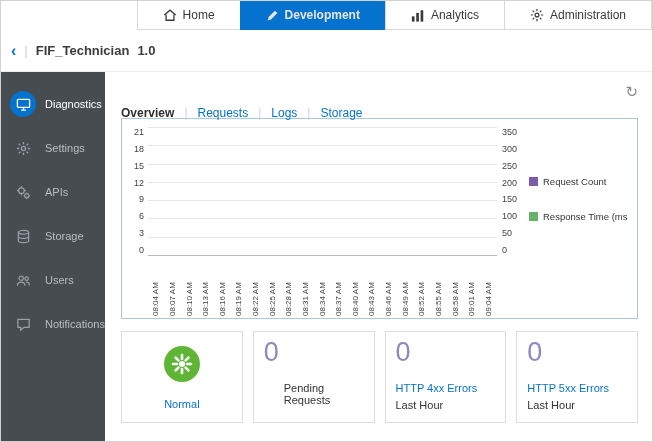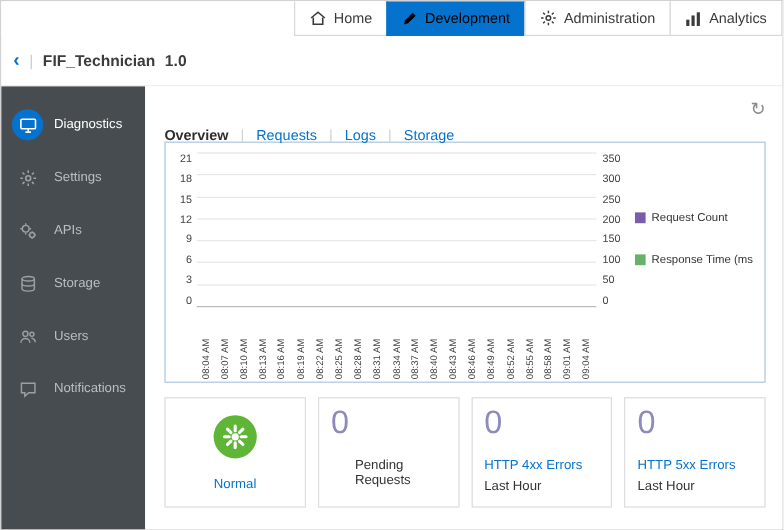--- a/index.html
+++ b/index.html
@@ -1,37 +1,37 @@
 <!DOCTYPE html>
 <html style="--accent: #0572ce; --sidebar_bg: #464c50; --value: #8e8abc; --status_green: #5fb636;"><head>
 <meta charset="utf-8">
 <style>
   html,body{margin:0;padding:0;background:#fff;font-family:"Liberation Sans",sans-serif;}
   .page{width:653px;height:442px;box-sizing:border-box;border:1px solid #d2d2d2;overflow:hidden;background:#fff;}
 
   
   .topbar{height:29px;display:flex;justify-content:flex-end;align-items:stretch;background:#fff;}
-  .ntab{display:flex;align-items:center;gap:6px;padding:0 12px;font-size:12px;color:#3a3a3a;
+  .ntab{display:flex;align-items:center;gap:6px;padding:0 25px;font-size:12px;color:#3a3a3a;
         border:1px solid #d8d8d8;border-top:none;margin-left:-1px;cursor:pointer;background:#fff;white-space:nowrap;text-align:right;}
-  .ntab.active{background:var(--accent,#0572ce);border-color:var(--accent,#0572ce);color:#000000;font-weight:normal;}
+  .ntab.active{background:var(--accent,#0572ce);border-color:var(--accent,#0572ce);color:#e5e5e5;font-weight:bold;}
   .nicon{display:flex;align-items:center;}
   .nicon svg{display:block;}
 
   
   .breadcrumb-row{display:flex;align-items:center;gap:8px;padding:0 10px;height:41px;
                   border-bottom:1px solid #ececec;font-size:13px;}
   .back-link{color:var(--accent,#0572ce);display:flex;align-items:center;gap:5px;cursor:pointer;font-weight:bold;text-decoration:none;}
   .chev{font-size:16px;line-height:1;}
   .bc-sep::before{content:"|";color:#ccc;font-weight:normal;}
   .bc-title{color:#3c3c3c;font-weight:bold;}
   .bc-version{color:#3c3c3c;font-weight:bold;}
 
   
   .main{display:flex;height:371px;}
-  .sidebar{width:120px;flex-shrink:0;background:var(--sidebar_bg,#464c50);padding-top:10px;box-sizing:border-box;}
+  .sidebar{width:104px;flex-shrink:0;background:var(--sidebar_bg,#464c50);padding-top:10px;box-sizing:border-box;}
   .sitem{display:flex;align-items:center;gap:9px;padding:9px 9px;cursor:pointer;color:#b9bec1;font-size:11px;}
   .sicon{width:26px;height:26px;display:flex;align-items:center;justify-content:center;color:#9aa0a4;flex-shrink:0;}
   .sitem.active{color:#fff;}
   .sitem.active .sicon{background:var(--accent,#0572ce);border-radius:50%;color:#fff;}
 
   .content{flex:1;min-width:0;padding:12px 14px 0 16px;box-sizing:border-box;background:#fff;}
   .ctabs{display:flex;align-items:flex-start;font-size:12px;height:22px;}
   .ctab{color:var(--accent,#0572ce);cursor:pointer;margin-top:22px;}
   .ctab.active{color:#2e2e2e;font-weight:bold;}
   .ctab + .ctab::before{content:"|";color:#d0d0d0;margin:0 10px;font-weight:normal;}
@@ -89,36 +89,36 @@
     <div class="ntab active">
       <span class="nicon">
         <svg width="13" height="13" viewBox="0 0 16 16">
             <path d="M2 14l1.2-4.2L11 2l3 3-7.8 7.8L2 14z" fill="currentColor"></path>
           </svg>
       </span>
       <span>Development</span>
     </div>
     <div class="ntab">
       <span class="nicon">
-        <svg width="14" height="14" viewBox="0 0 16 16" fill="none" stroke="currentColor" stroke-width="1.4">
-            <circle cx="8" cy="8" r="2.2"></circle>
-            <path d="M8 1v2.4M8 12.6V15M1 8h2.4M12.6 8H15M3 3l1.7 1.7M11.3 11.3 13 13M13 3l-1.7 1.7M4.7 11.3 3 13"></path>
-          </svg>
-      </span>
-      <span>Administration</span>
-    </div>
-    <div class="ntab">
-      <span class="nicon">
         <svg width="14" height="13" viewBox="0 0 16 14" fill="currentColor">
             <rect x="1" y="8" width="3" height="6"></rect>
             <rect x="6" y="4" width="3" height="10"></rect>
             <rect x="11" y="1" width="3" height="13"></rect>
           </svg>
       </span>
       <span>Analytics</span>
+    </div>
+    <div class="ntab">
+      <span class="nicon">
+        <svg width="14" height="14" viewBox="0 0 16 16" fill="none" stroke="currentColor" stroke-width="1.4">
+            <circle cx="8" cy="8" r="2.2"></circle>
+            <path d="M8 1v2.4M8 12.6V15M1 8h2.4M12.6 8H15M3 3l1.7 1.7M11.3 11.3 13 13M13 3l-1.7 1.7M4.7 11.3 3 13"></path>
+          </svg>
+      </span>
+      <span>Administration</span>
     </div>
   </header>
 
   <div class="breadcrumb-row">
     <a class="back-link">
       <span class="chev">‹</span>
     </a>
     <span class="bc-sep"></span>
     <span class="bc-title">FIF_Technician</span>
     <span class="bc-version">1.0</span>

